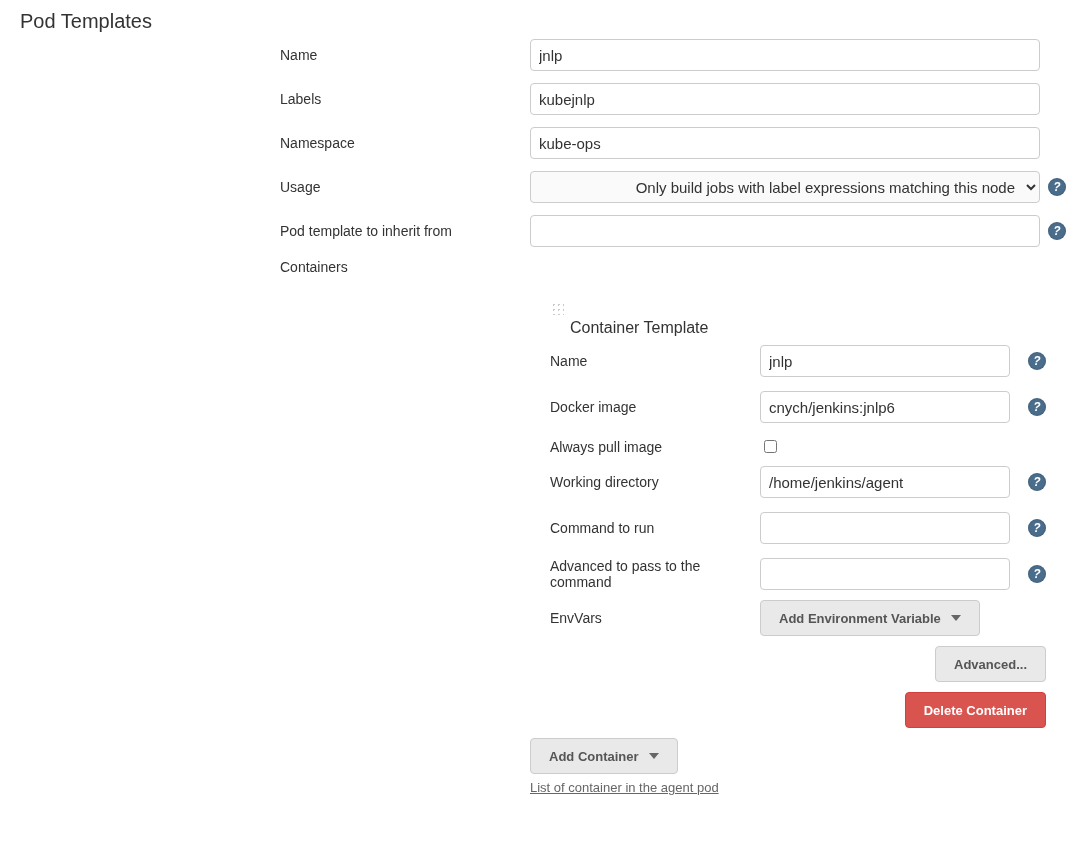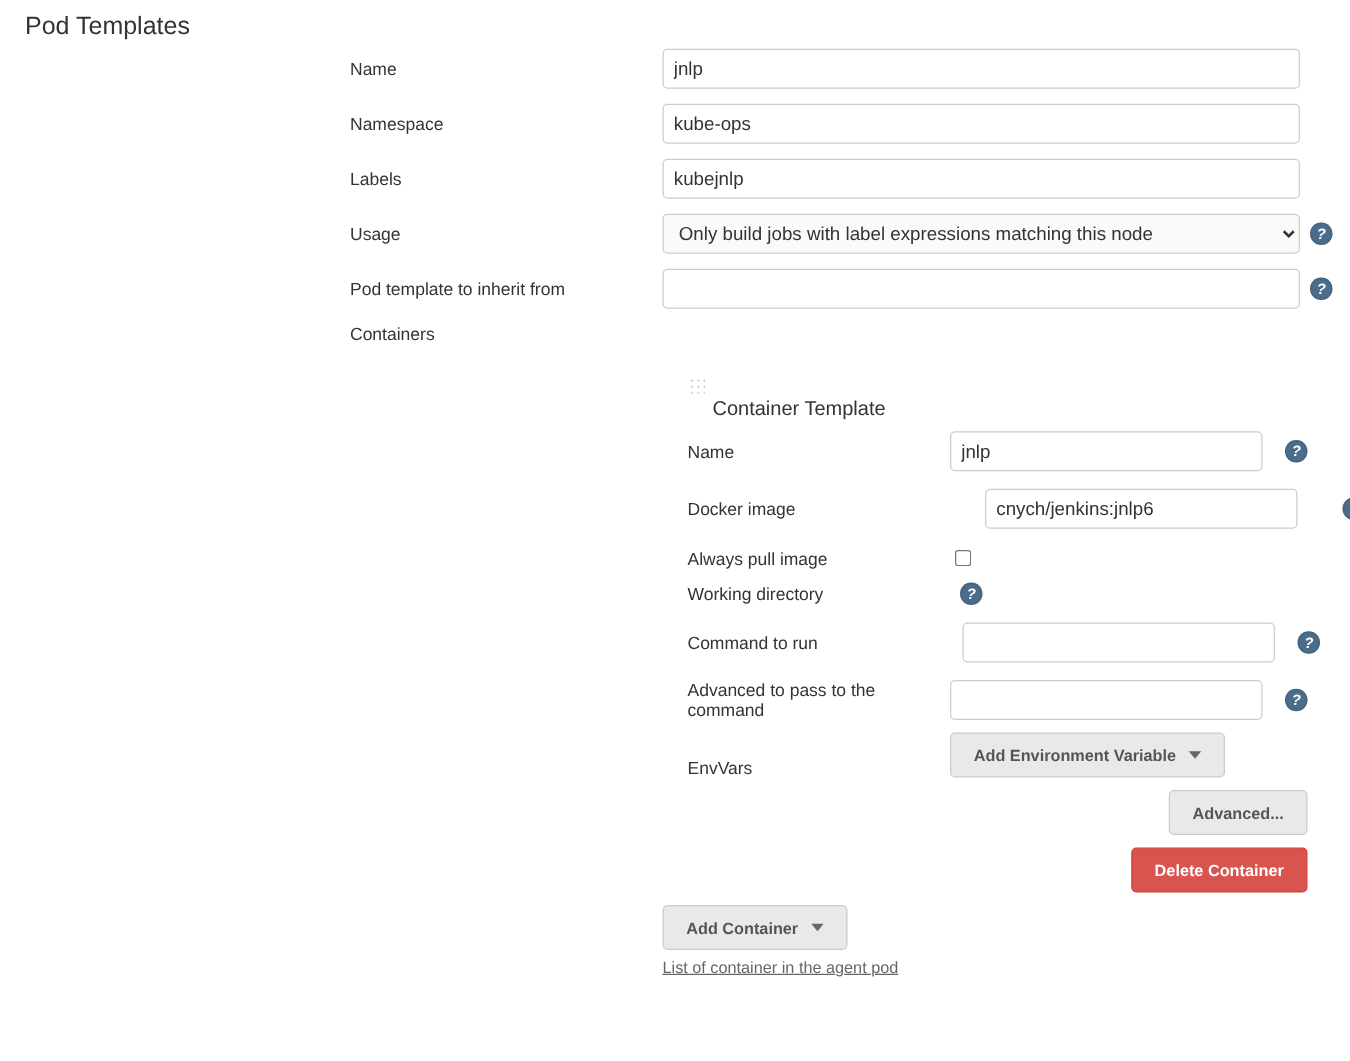--- a/index.html
+++ b/index.html
@@ -18,21 +18,21 @@
     width: 100%;
     height: 32px;
     padding: 4px 8px;
     border: 1px solid #ccc;
     border-radius: 4px;
     font-size: 15px;
     background: #fff;
     color: #333;
   }
   input[type=text]::placeholder { color: #999; }
-  select { appearance: auto; -webkit-appearance: menulist; background: #fafafa; }
+  select { appearance: auto; -webkit-appearance: menulist; background: #fafafa; text-align: right; }
   .help-icon {
     flex: 0 0 18px; width: 18px; height: 18px; border-radius: 50%;
     background: #4a6d8c;
     display: inline-flex; align-items: center; justify-content: center;
     color: #fff; font-weight: bold; font-size: 12px; font-style: italic;
     box-shadow: inset 0 0 2px rgba(0,0,0,0.3);
   }
   .help-slot { flex: 0 0 18px; width:18px; height:18px; }
   .grip-icon {
     width: 14px; height: 14px; display: inline-block;
@@ -90,31 +90,31 @@
 
   <div class="prow">
     <div class="plabel">Name</div>
     <div class="pval">
       <input type="text" value="jnlp" style="">
       <span class="help-slot"></span>
     </div>
   </div>
 
   <div class="prow">
+    <div class="plabel">Labels</div>
+    <div class="pval">
+      <input type="text" value="kubejnlp" style="">
+      <span class="help-slot"></span>
+    </div>
+  </div>
+
+  <div class="prow">
     <div class="plabel">Namespace</div>
     <div class="pval">
       <input type="text" value="kube-ops" style="">
-      <span class="help-slot"></span>
-    </div>
-  </div>
-
-  <div class="prow">
-    <div class="plabel">Labels</div>
-    <div class="pval">
-      <input type="text" value="kubejnlp" style="">
       <span class="help-slot"></span>
     </div>
   </div>
 
   <div class="prow">
     <div class="plabel">Usage</div>
     <div class="pval">
       <select>
         <option>Only build jobs with label expressions matching this node</option>
       </select>
@@ -143,59 +143,62 @@
   </div>
 
   <div class="crow">
     <div class="clabel">Name</div>
     <div class="cval">
           <input type="text" value="jnlp" style="">
         </div>
     <span class="help-icon chelp">?</span>
   </div>
 
-  <div class="crow" style="margin-top:14px;gap:28px;">
+  <div class="crow" style="margin-top:14px;">
     <div class="clabel">Docker image</div>
     <div class="cval">
           <input type="text" value="cnych/jenkins:jnlp6" style="">
         </div>
     <span class="help-icon chelp">?</span>
   </div>
 
   <div class="crow" style="margin-top:14px;">
     <div class="clabel">Always pull image</div>
     <div class="cval">
           <input type="checkbox" style="">
         </div>
     <span class="chelp"></span>
   </div>
 
   <div class="crow">
     <div class="clabel">Working directory</div>
-    <span class="help-icon chelp">?</span>
-  </div>
-
-  <div class="crow" style="margin-top:14px;gap:10px;">
+    <div class="cval">
+          <input type="text" value="/home/jenkins/agent" style="">
+        </div>
+    <span class="help-icon chelp">?</span>
+  </div>
+
+  <div class="crow" style="margin-top:14px;">
     <div class="clabel">Command to run</div>
     <div class="cval">
           <input type="text" value="" style="">
         </div>
     <span class="help-icon chelp">?</span>
   </div>
 
   <div class="crow" style="margin-top:14px;">
     <div class="clabel">Advanced to pass to the command</div>
     <div class="cval">
           <input type="text" value="" style="">
         </div>
     <span class="help-icon chelp">?</span>
   </div>
 
 
-  <div class="crow" style="align-items:flex-end;">
+  <div class="crow" style="align-items:center;">
     <div class="clabel">EnvVars</div>
     <div class="cval" style="flex-direction:column; align-items:flex-start;">
       <div class="btn">
         <span>Add Environment Variable</span>
         <span class="caret"></span>
       </div>
     </div>
     <span class="chelp"></span>
   </div>
 

